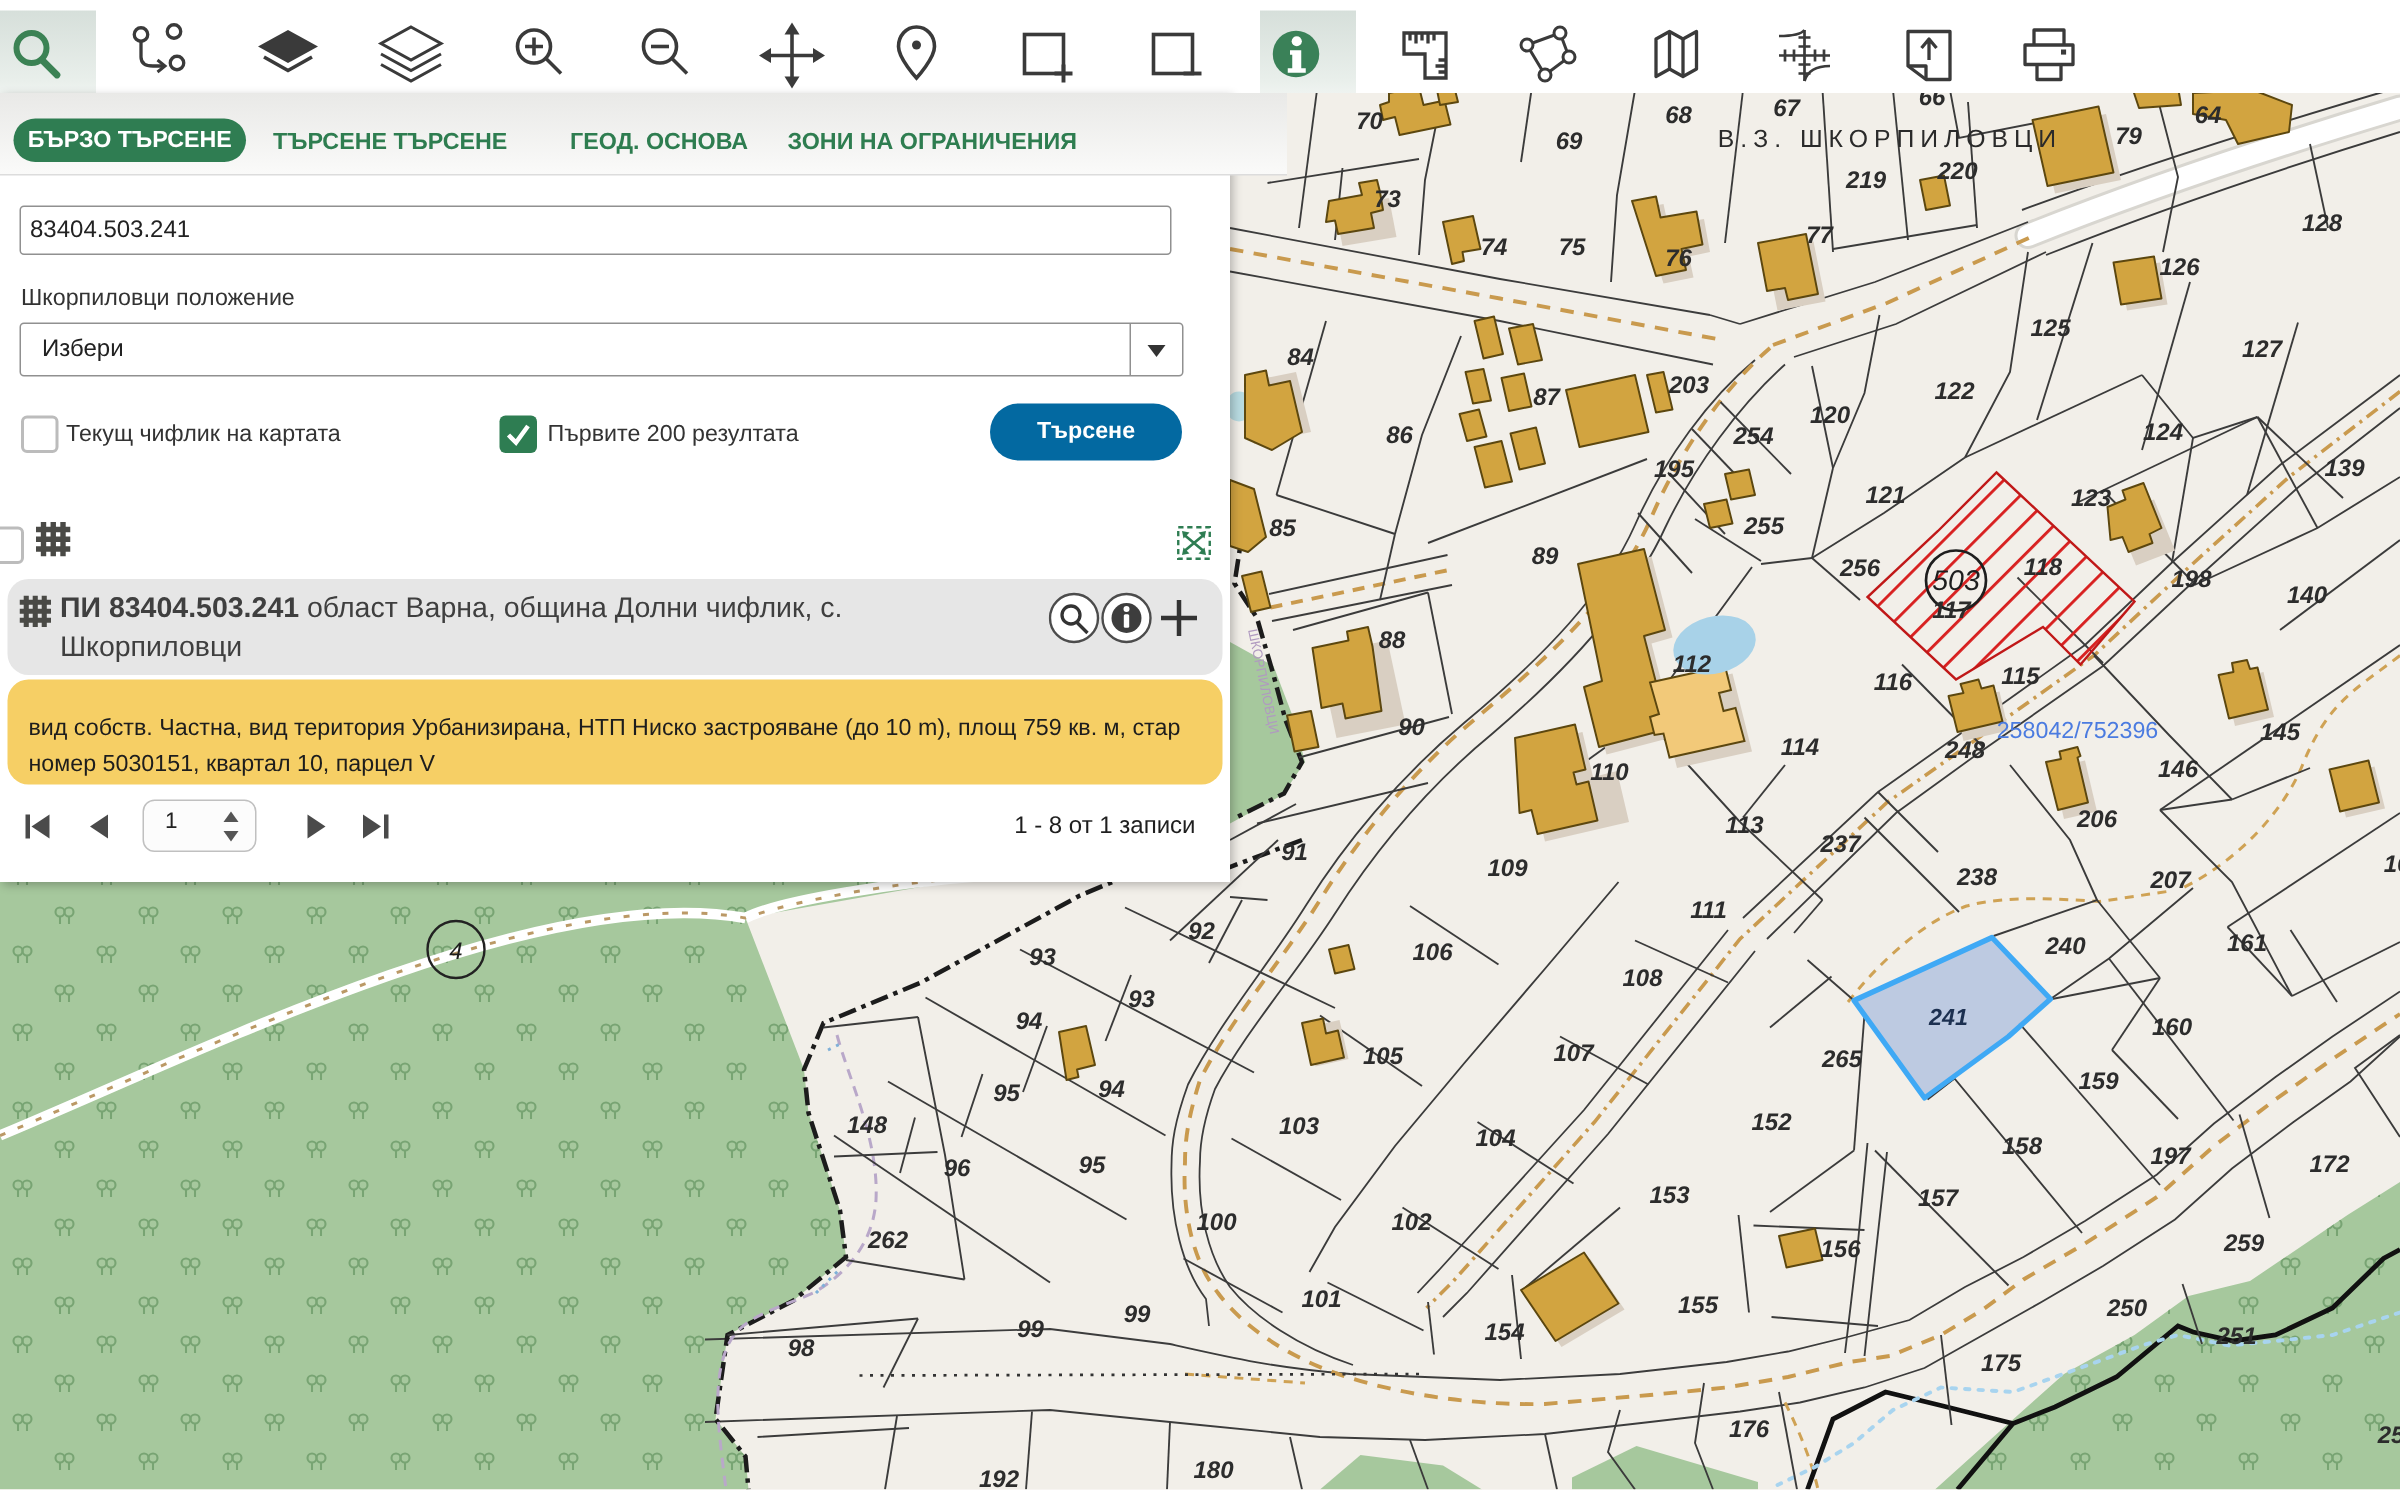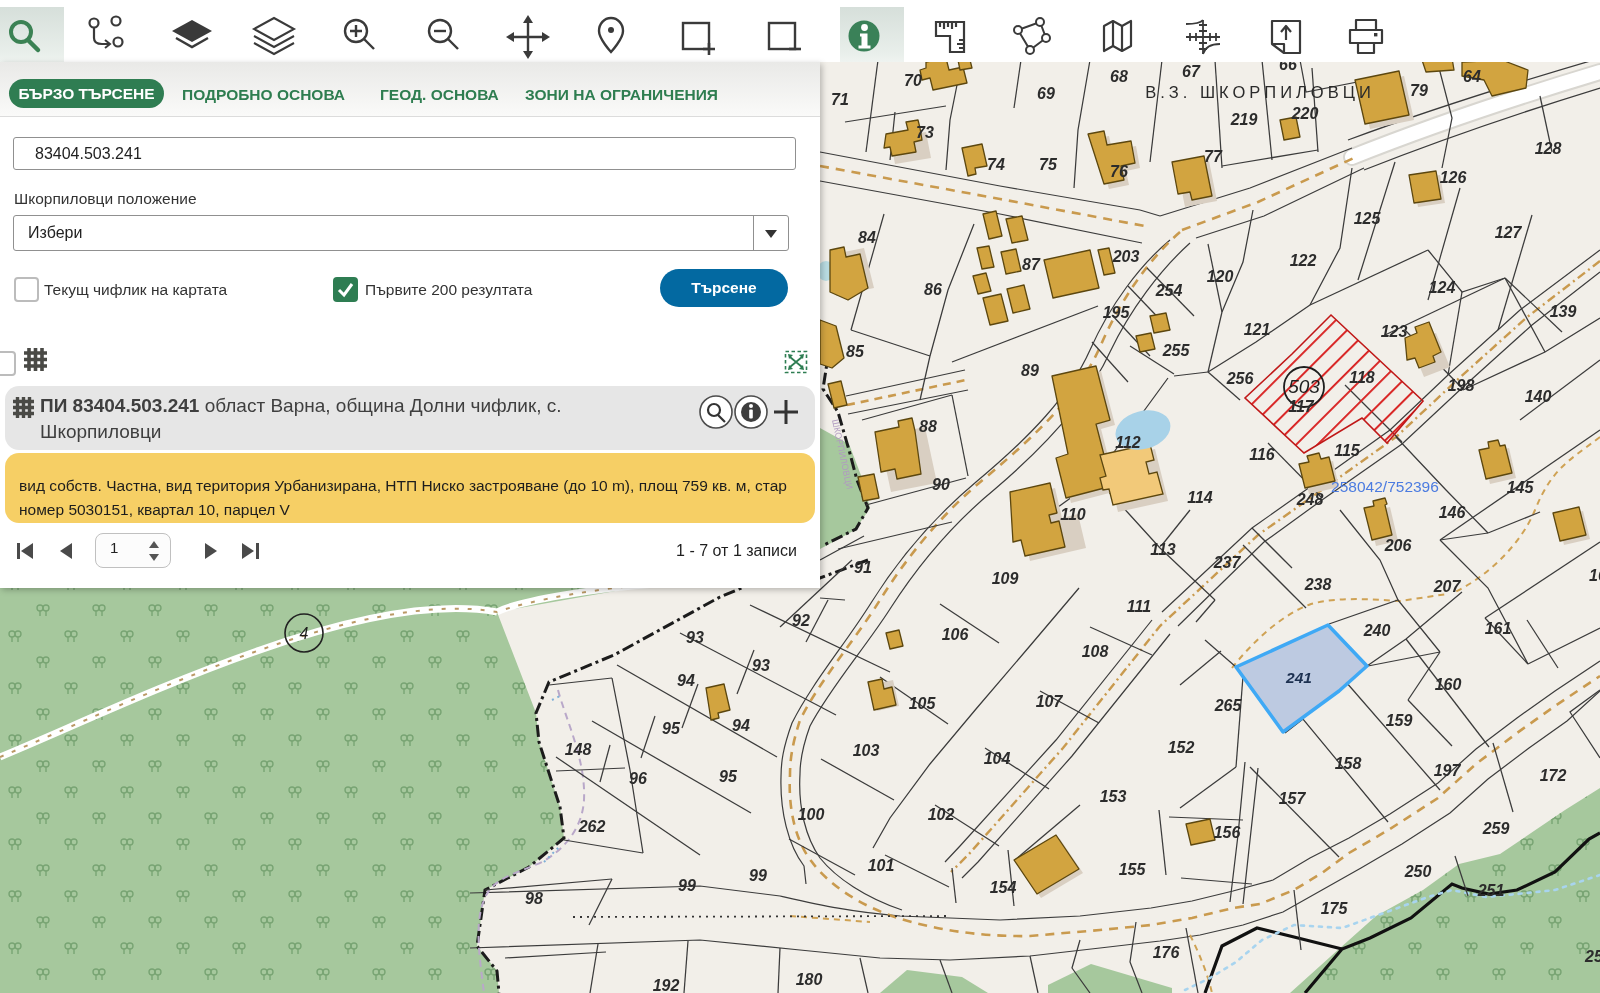--- a/index.html
+++ b/index.html
@@ -1,24 +1,24 @@
 <!DOCTYPE html>
 <html><head>
 <meta charset="utf-8">
 <style>
 html,body{margin:0;padding:0;}
 body{width:1600px;height:993px;overflow:hidden;font-family:"Liberation Sans",sans-serif;}
 #stage{position:relative;width:1600px;height:993px;background:#f2efe9;}
 #map{position:absolute;left:0;top:0;}
 #tb{position:absolute;left:0;top:0;}
 #panel{position:absolute;left:0;top:62px;width:820px;height:526px;background:#fff;box-shadow:2px 2px 6px rgba(0,0,0,.25);}
-#tabbar{position:absolute;left:0;top:0;width:820px;height:54px;background:linear-gradient(#e9e9e7,#fafaf9);border-bottom:1px solid #dcdcdc;}
+#tabbar{position:absolute;left:0;top:0;width:820px;height:54px;background:linear-gradient(#e9e9e7,#fafaf9);border-bottom:1px solid #dcdcdc;padding-left:38px;}
 .pill{position:absolute;left:9px;top:17px;width:155px;height:29px;background:#2f7d52;border-radius:15px;color:#fff;font-weight:bold;font-size:15.5px;text-align:center;line-height:29px;}
 .tab{position:absolute;top:24px;color:#2e7d50;font-weight:bold;font-size:15.5px;white-space:nowrap;}
-#inp{position:absolute;left:13px;top:75px;width:760px;height:31px;border:1px solid #909090;border-radius:3px;background:#fff;font-size:16px;color:#222;line-height:31px;padding-left:21px;}
+#inp{position:absolute;left:13px;top:75px;width:760px;height:31px;border:1px solid #909090;border-radius:3px;background:#fff;font-size:16px;color:#222;line-height:31px;padding-left:6px;}
 #geolabel{position:absolute;left:14px;top:128px;font-size:15.5px;color:#333;}
 #sel{position:absolute;left:13px;top:153px;width:760px;height:34px;border:1px solid #909090;border-radius:3px;background:#fff;font-size:16px;color:#222;line-height:34px;padding-left:14px;}
 #selbtn{position:absolute;right:0;top:0;width:34px;height:34px;border-left:1px solid #909090;}
 #selbtn:after{content:"";position:absolute;left:11px;top:14px;border-left:6px solid transparent;border-right:6px solid transparent;border-top:8px solid #333;}
 .cb{position:absolute;width:21px;height:21px;border:2px solid #bcbcbc;border-radius:4px;background:#fff;}
 .cbg{position:absolute;width:25px;height:25px;border-radius:4px;background:#2e7d52;}
 .cblab{position:absolute;font-size:15.5px;color:#333;}
 #btn{position:absolute;left:660px;top:207px;width:128px;height:38px;background:#0369a1;border-radius:19px;color:#fff;font-weight:bold;font-size:15.5px;text-align:center;line-height:38px;}
 #card{position:absolute;left:5px;top:324px;width:810px;height:64px;background:#e6e6e6;border-radius:14px;}
 #ybox{position:absolute;left:5px;top:391px;width:810px;height:70px;background:#f6cf65;border-radius:14px;font-size:15.5px;color:#1d1d1d;line-height:24px;padding:21px 14px 0 14px;box-sizing:border-box;}
@@ -555,21 +555,21 @@
 <g stroke="#3a3a3a" stroke-width="2.2" fill="none" stroke-linejoin="round">
 <path d="M1356,30 L1356,20 L1376,20 L1376,30"></path>
 <rect x="1350" y="30" width="32" height="13"></rect>
 <path d="M1358,43 L1358,53 L1374,53 L1374,43"></path>
 </g>
 <rect x="1374" y="33" width="3.4" height="3.4" fill="#3a3a3a"></rect>
 </svg>
 <div id="panel">
 <div id="tabbar">
 <div class="pill">БЪРЗО ТЪРСЕНЕ</div>
-<div class="tab" style="left:182px;">ПОДРОБНО ОСНОВА</div>
+<div class="tab" style="left:182px;">ТЪРСЕНЕ ТЪРСЕНЕ</div>
 <div class="tab" style="left:380px;">ГЕОД. ОСНОВА</div>
 <div class="tab" style="left:525px;">ЗОНИ НА ОГРАНИЧЕНИЯ</div>
 </div>
 <div id="inp">83404.503.241</div>
 <div id="geolabel">Шкорпиловци положение</div>
 <div id="sel">Избери<div id="selbtn"></div></div>
 <div class="cb" style="left:14px;top:215px;"></div>
 <div class="cblab" style="left:44px;top:219px;">Текущ чифлик на картата</div>
 <div class="cbg" style="left:333px;top:215px;">
 <svg width="25" height="25">
@@ -629,16 +629,16 @@
             <rect x="242" y="3" width="3" height="16"></rect>
 </g>
 </svg>
 <div style="position:absolute;left:110px;top:9px;font-size:15px;color:#222;">1</div>
 <svg style="position:absolute;left:147px;top:10px;" width="14" height="22" viewBox="0 0 14 22">
 <g fill="#555">
             <path d="M7,1 L12,8 L2,8 Z"></path>
             <path d="M7,21 L12,14 L2,14 Z"></path>
           </g>
 </svg>
-<div style="position:absolute;right:23px;top:12px;font-size:16px;color:#1f1f1f;">1 - 7 от 1 записи</div>
+<div style="position:absolute;right:23px;top:12px;font-size:16px;color:#1f1f1f;">1 - 8 от 1 записи</div>
 </div>
 </div>
 </div>
 
 </body></html>

